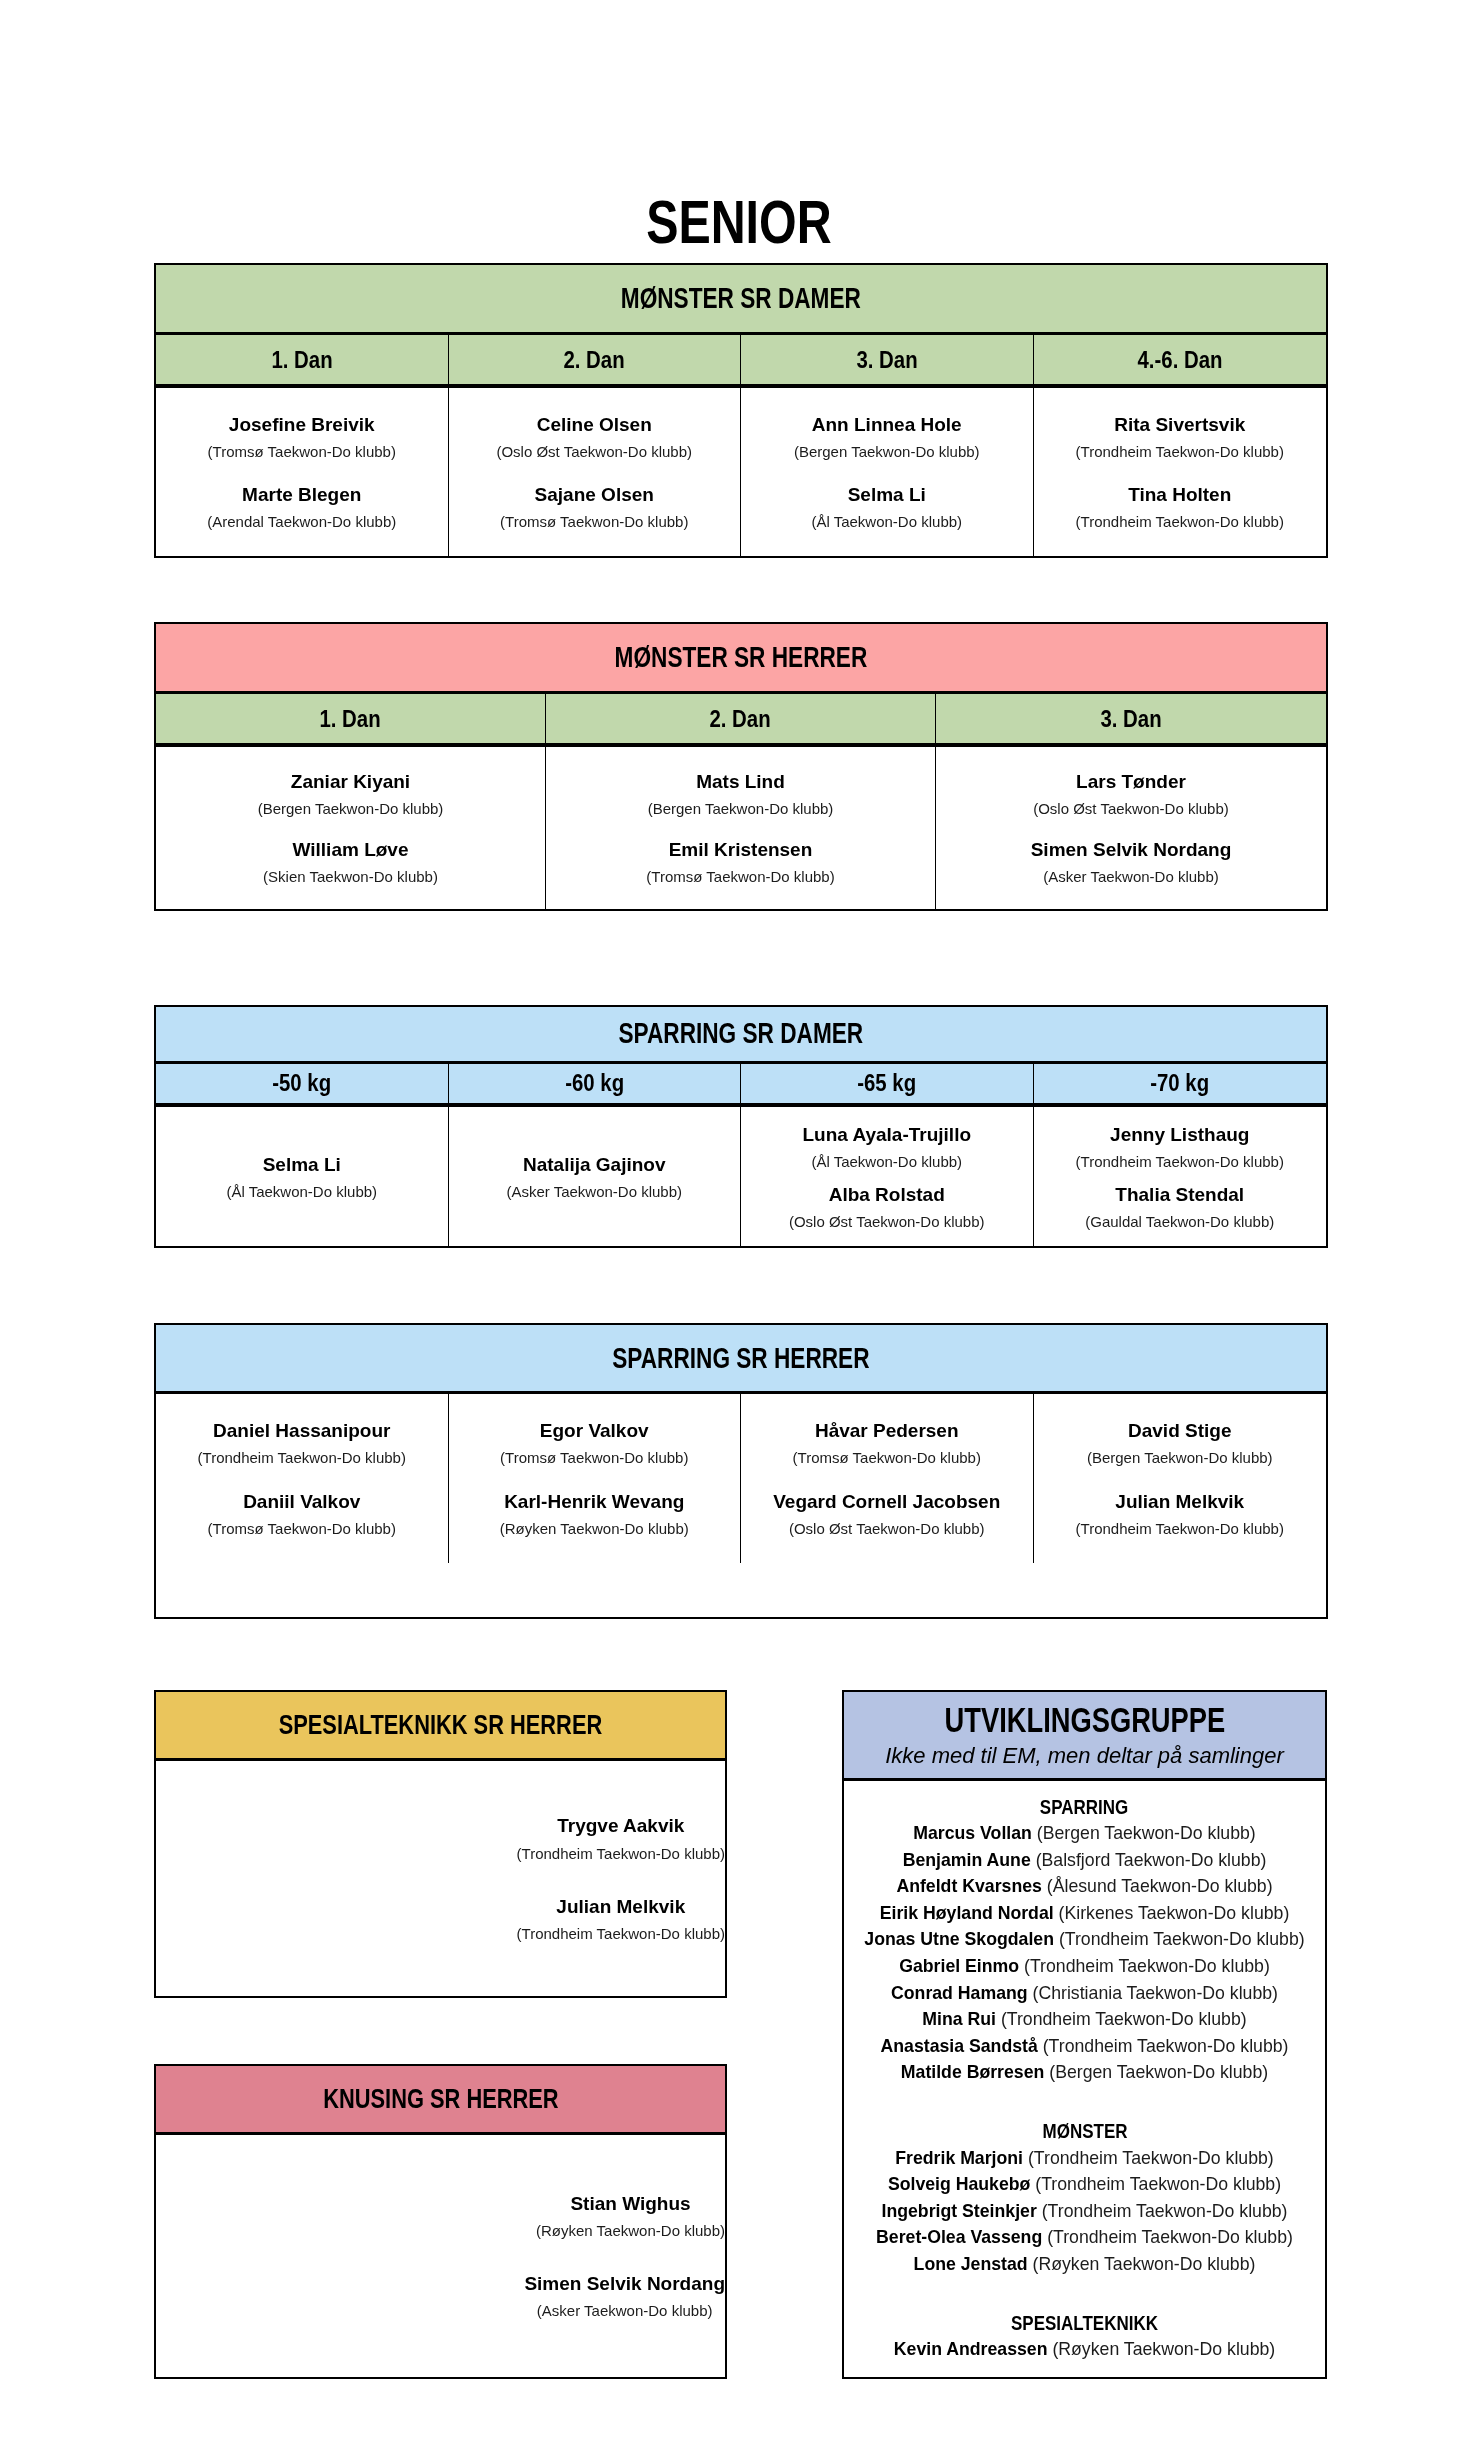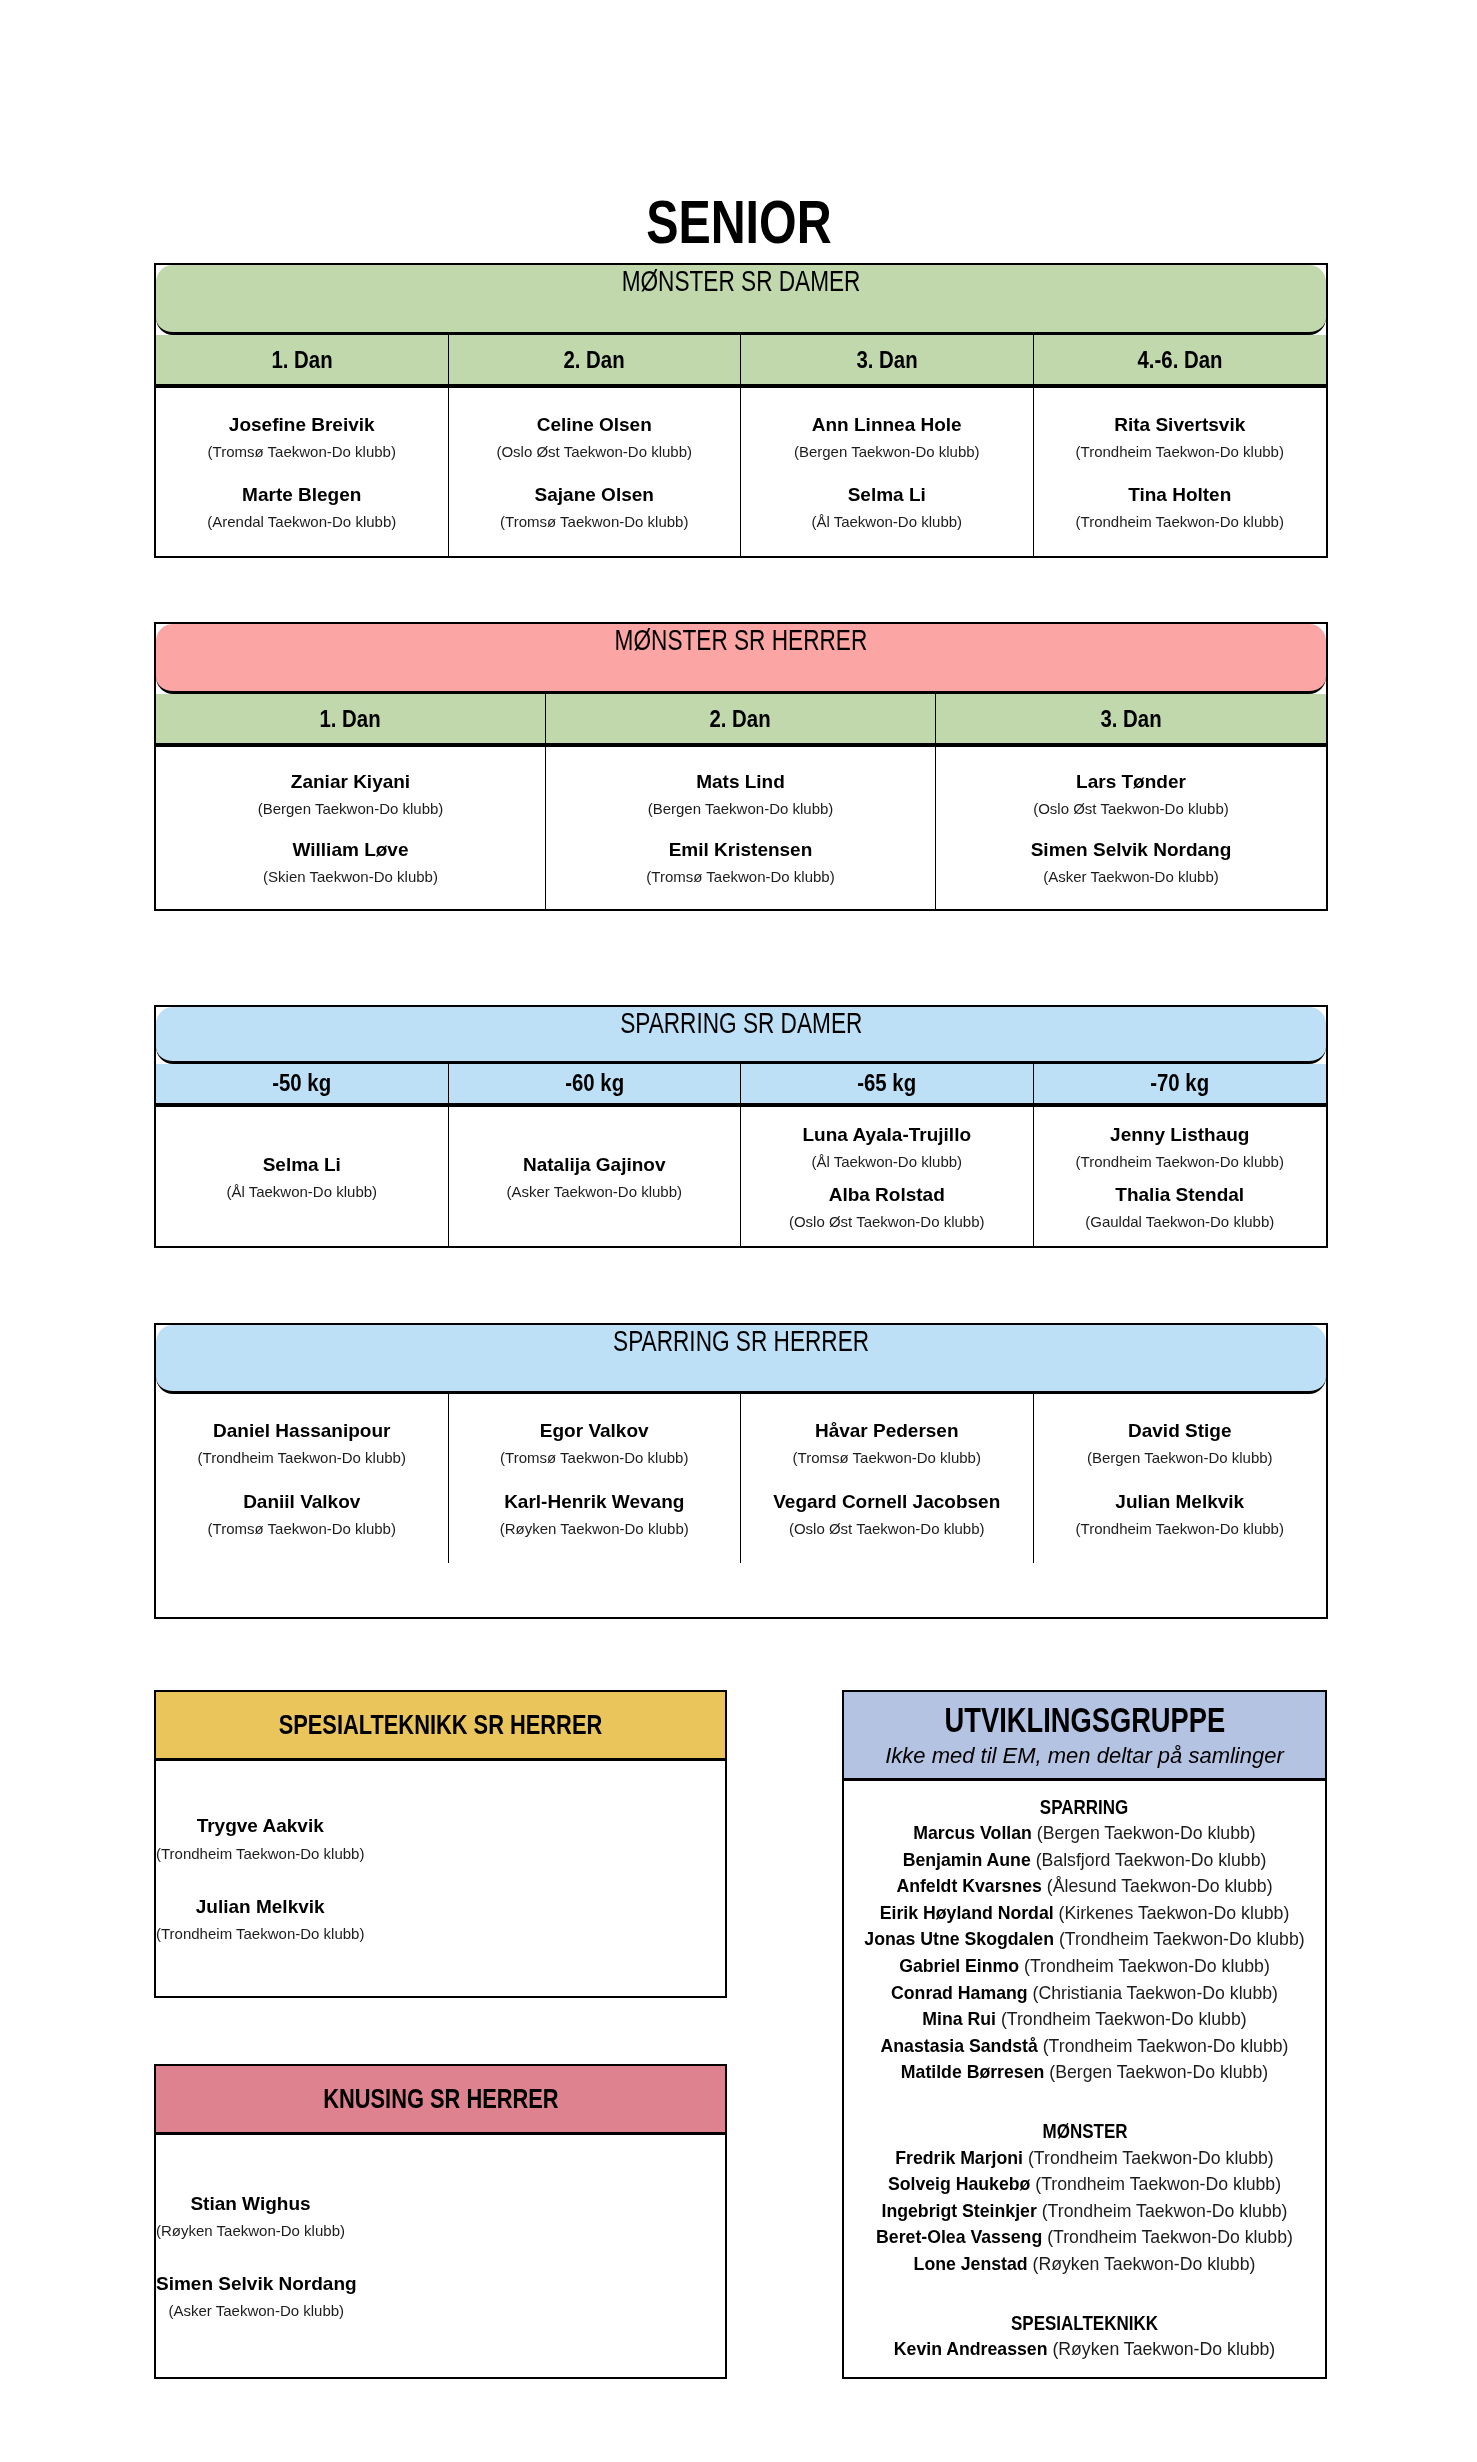--- a/index.html
+++ b/index.html
@@ -12,41 +12,41 @@
   .abs{position:absolute;}
   .page-title{
     left:0;right:0;top:145px;text-align:center;
     font-weight:bold;font-size:62px;line-height:70px;
   }
   .cond{display:inline-block;transform:scaleX(.78);transform-origin:50% 50%;white-space:nowrap;}
   .cond85{display:inline-block;transform:scaleX(.85);transform-origin:50% 50%;white-space:nowrap;}
 
   
   .tbl{border:2.1px solid #000;background:#fff;display:flex;flex-direction:column;}
-  .tbl-title{display:flex;justify-content:center;
-    border-bottom:3.1px solid #000;font-weight:normal;font-size:29px;border-radius:17px;}
+  .tbl-title{display:flex;align-items:center;justify-content:center;
+    border-bottom:3.1px solid #000;font-weight:bold;font-size:29px;}
   .tbl-cols{display:grid;border-bottom:4.7px solid #000;}
   .tbl-col{display:flex;align-items:center;justify-content:center;
     font-weight:bold;font-size:24px;border-right:1.6px solid #000;}
   .tbl-col:last-child{border-right:none;}
   .tbl-body{display:grid;}
   .tbl-cell{border-right:1.6px solid #000;display:flex;flex-direction:column;
     justify-content:space-evenly;align-items:center;padding:3.1px 2.1px;}
   .tbl-cell:last-child{border-right:none;}
   .tbl-cell.single{justify-content:center;}
   .entry{text-align:center;}
   .entry .nm{font-size:19px;font-weight:600;line-height:1.25;}
   .entry .cl{font-size:15px;font-weight:400;color:#1c1c1c;margin-top:6.3px;line-height:1.2;}
 
   
   .box{border:2.1px solid #000;background:#fff;display:flex;flex-direction:column;}
   .box-head{display:flex;align-items:center;justify-content:center;
     border-bottom:3.1px solid #000;font-weight:bold;font-size:28px;}
   .box-body{flex:1;display:flex;flex-direction:column;justify-content:center;
-    align-items:flex-start;row-gap:32px;}
+    align-items:flex-end;row-gap:32px;}
 
   
   .dev-head{display:flex;flex-direction:column;align-items:center;justify-content:center;
     border-bottom:3.1px solid #000;row-gap:5.2px;}
   .dev-title{font-weight:bold;font-size:35px;line-height:1.05;}
   .dev-sub{font-style:italic;font-weight:400;font-size:22px;line-height:1.1;}
   .dev-body{flex:1;text-align:center;padding-top:12.5px;overflow:hidden;}
   .dev-heading{font-size:20px;font-weight:bold;line-height:26.6px;}
   .dev-member{font-size:17.7px;line-height:26.6px;white-space:nowrap;}
   .dev-member .nm{font-weight:600;}

